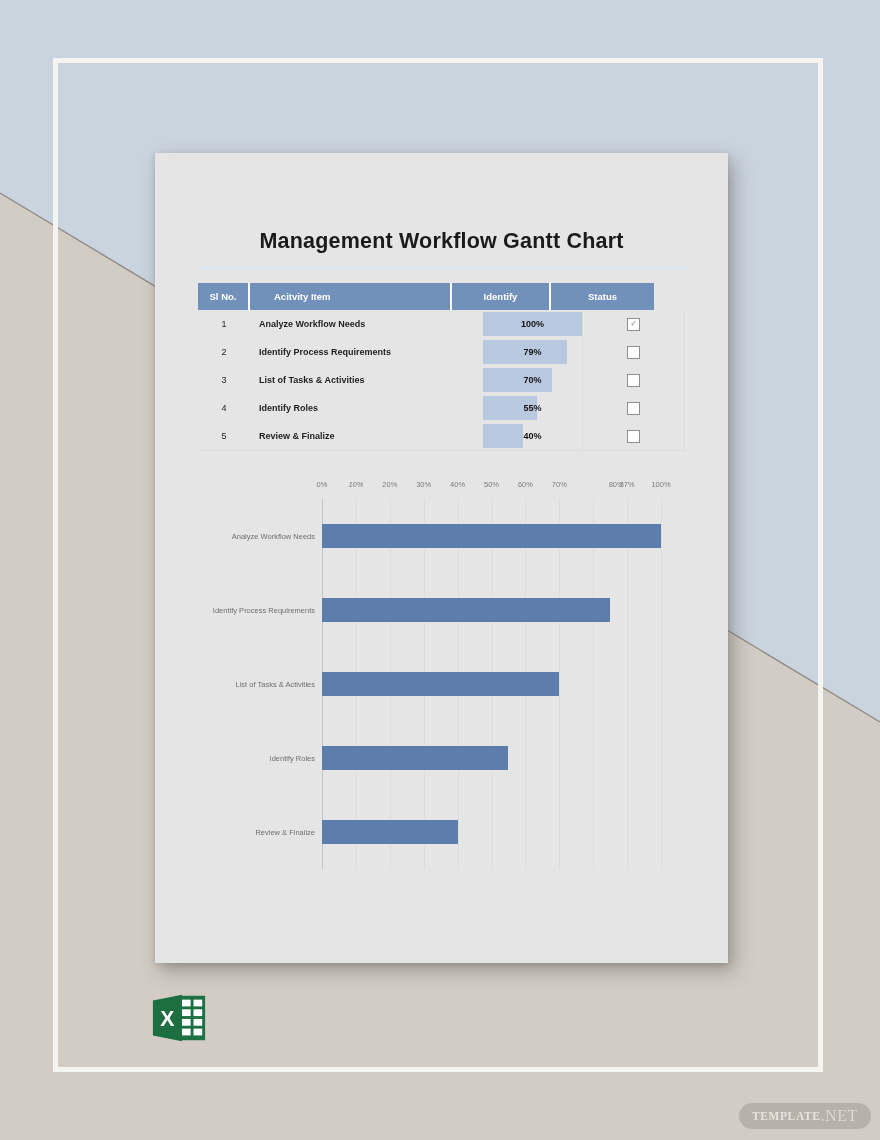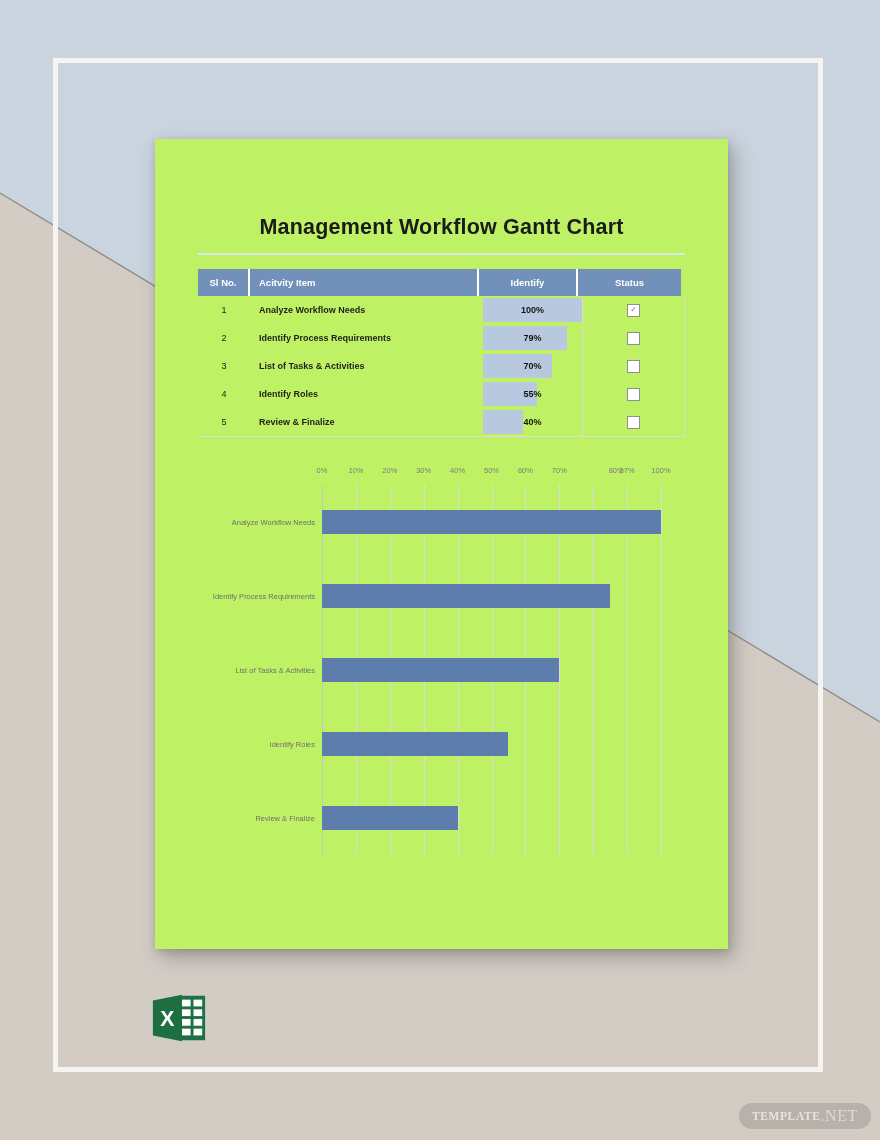--- a/index.html
+++ b/index.html
@@ -10,42 +10,42 @@
   }
   
   .bg-svg{position:absolute;left:0;top:0;width:880px;height:1140px;}
   
   .frame{
     position:absolute;left:53px;top:58px;width:770px;height:1014px;
     border:5px solid #f6f4f1;box-sizing:border-box;
   }
   
   .page{
-    position:absolute;left:155px;top:139px;width:573px;height:810px;
-    background:#bef264;
+    position:absolute;left:155px;top:153px;width:573px;height:810px;
+    background:#e5e5e5;
     box-shadow:6px 8px 18px rgba(95,90,84,.45), 0 2px 6px rgba(95,90,84,.25);
   }
   .doc-title{
     position:absolute;left:0;top:76px;width:100%;
     text-align:center;font-size:21.5px;font-weight:bold;color:#1b1b1b;
     letter-spacing:.2px;
   }
   .title-rule{
     position:absolute;left:43px;top:114px;width:487px;height:2px;background:#dde7f2;
   }
   
   .wtable{position:absolute;left:43px;top:130px;width:487px;}
   .thead{display:flex;height:27px;}
   .th{
     background:#7190ba;color:#ffffff;font-size:9.5px;font-weight:bold;
     display:flex;align-items:center;box-sizing:border-box;
   }
   .th.gap{border-right:2px solid #ffffff;}
   .th-sl{width:52px;justify-content:center;}
-  .th-act{width:229px;padding-left:9px;}
+  .th-act{width:202px;padding-left:24px;}
   .th-prog{width:99px;justify-content:center;}
   .th-stat{width:103px;justify-content:center;}
   .tbody{border-bottom:1px solid #dcdcdc;}
   .tr{display:flex;height:28px;}
   .td{box-sizing:border-box;display:flex;align-items:center;font-size:9px;color:#1f1f1f;}
   .td-sl{width:52px;justify-content:center;}
   .td-act{width:233px;padding-left:9px;font-weight:600;}
   .td-prog{width:99px;position:relative;}
   .pbar{position:absolute;left:0;top:2px;height:24px;background:#b8c8de;}
   .plabel{position:absolute;left:0;top:0;width:100%;height:100%;

